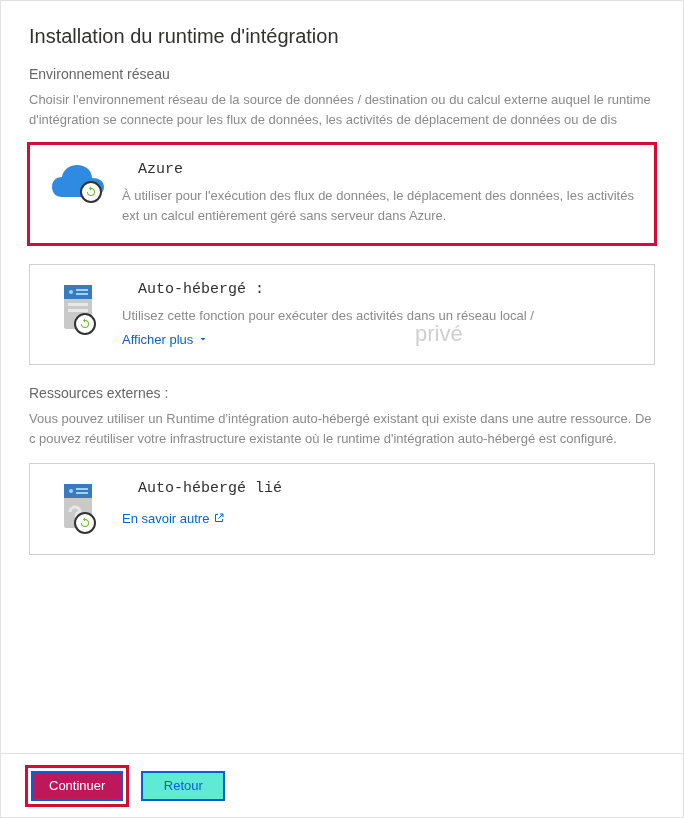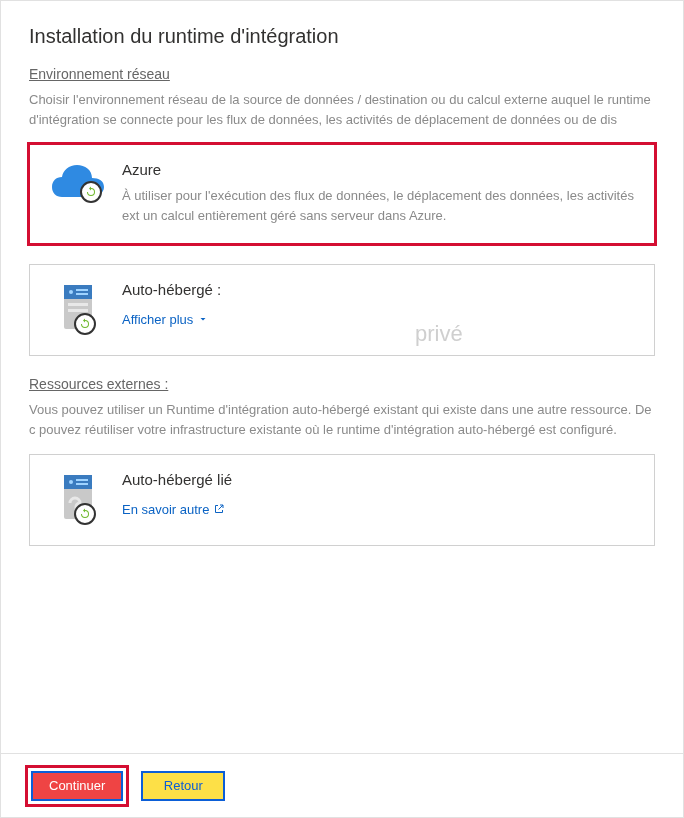--- a/index.html
+++ b/index.html
@@ -20,21 +20,20 @@
   h1 {
     font-size: 20px;
     font-weight: 400;
     margin: 0 0 18px 0;
     color: #323130;
   }
   .section-label {
     font-size: 14px;
     color: #666;
     margin: 0 0 8px 0;
-    text-decoration: underline;
   }
   .section-desc {
     font-size: 13px;
     color: #8a8a8a;
     line-height: 1.55;
     margin: 0 0 14px 0;
   }
   .card {
     border: 1px solid #d0d0d0;
     padding: 16px 18px 16px 18px;
@@ -56,22 +55,23 @@
     justify-content:center;
     padding-top:2px;
   }
   .card .body-col {
     flex: 1 1 auto;
     padding-left: 14px;
     min-width: 0;
   }
   .card-title {
     font-size: 15px;
-    margin: 0 0 8px 0;
+    margin: 0 0 8px 16px;
     color: #323130;
+    font-family: Liberation Mono, monospace;
   }
   .card-text {
     font-size: 13px;
     color: #8a8a8a;
     line-height: 1.55;
     margin: 0;
   }
   .link {
     color: #0b63c4;
     font-size: 13px;
@@ -102,29 +102,29 @@
     display: flex;
     align-items: center;
     padding: 0 24px;
   }
   .btn {
     height: 30px;
     min-width: 84px;
     padding: 0 16px;
     font-size: 13px;
     border: 2px solid #0b5ed7;
-    background: #fde047;
+    background: #5eead4;
     color: #0b5ed7;
     cursor: pointer;
     display: inline-flex;
     align-items: center;
     justify-content: center;
   }
   .btn.primary {
-    background: #ef4444;
+    background: #be185d;
     color: #fff;
   }
   .footer .spacer { flex: 1 1 auto; }
   .primary-wrap {
     border: 3px solid #d40e32;
     padding: 3px;
     display: inline-flex;
   }
   
   .badge {
@@ -179,20 +179,21 @@
         </svg>
       </span>
       <span class="badge" style="left:26px; top:32px;">
         <svg viewBox="0 0 24 24">
             <path fill="#6fb92c" d="M12 4V1L8 5l4 4V6a6 6 0 1 1-6 6H4a8 8 0 1 0 8-8z"></path>
           </svg>
       </span>
     </div>
     <div class="body-col">
       <div class="card-title">Auto-hébergé :</div>
+      <p class="card-text">Utilisez cette fonction pour exécuter des activités dans un réseau local /</p>
       <span class="link">
         <span>Afficher plus</span>
         <svg class="chev-down" viewBox="0 0 24 24">
             <path fill="#0b63c4" d="M7 10l5 5 5-5z"></path>
           </svg>
       </span>
     </div>
   </div>
 
   <div class="section-label" style="margin-top:10px;">Ressources externes :</div>

